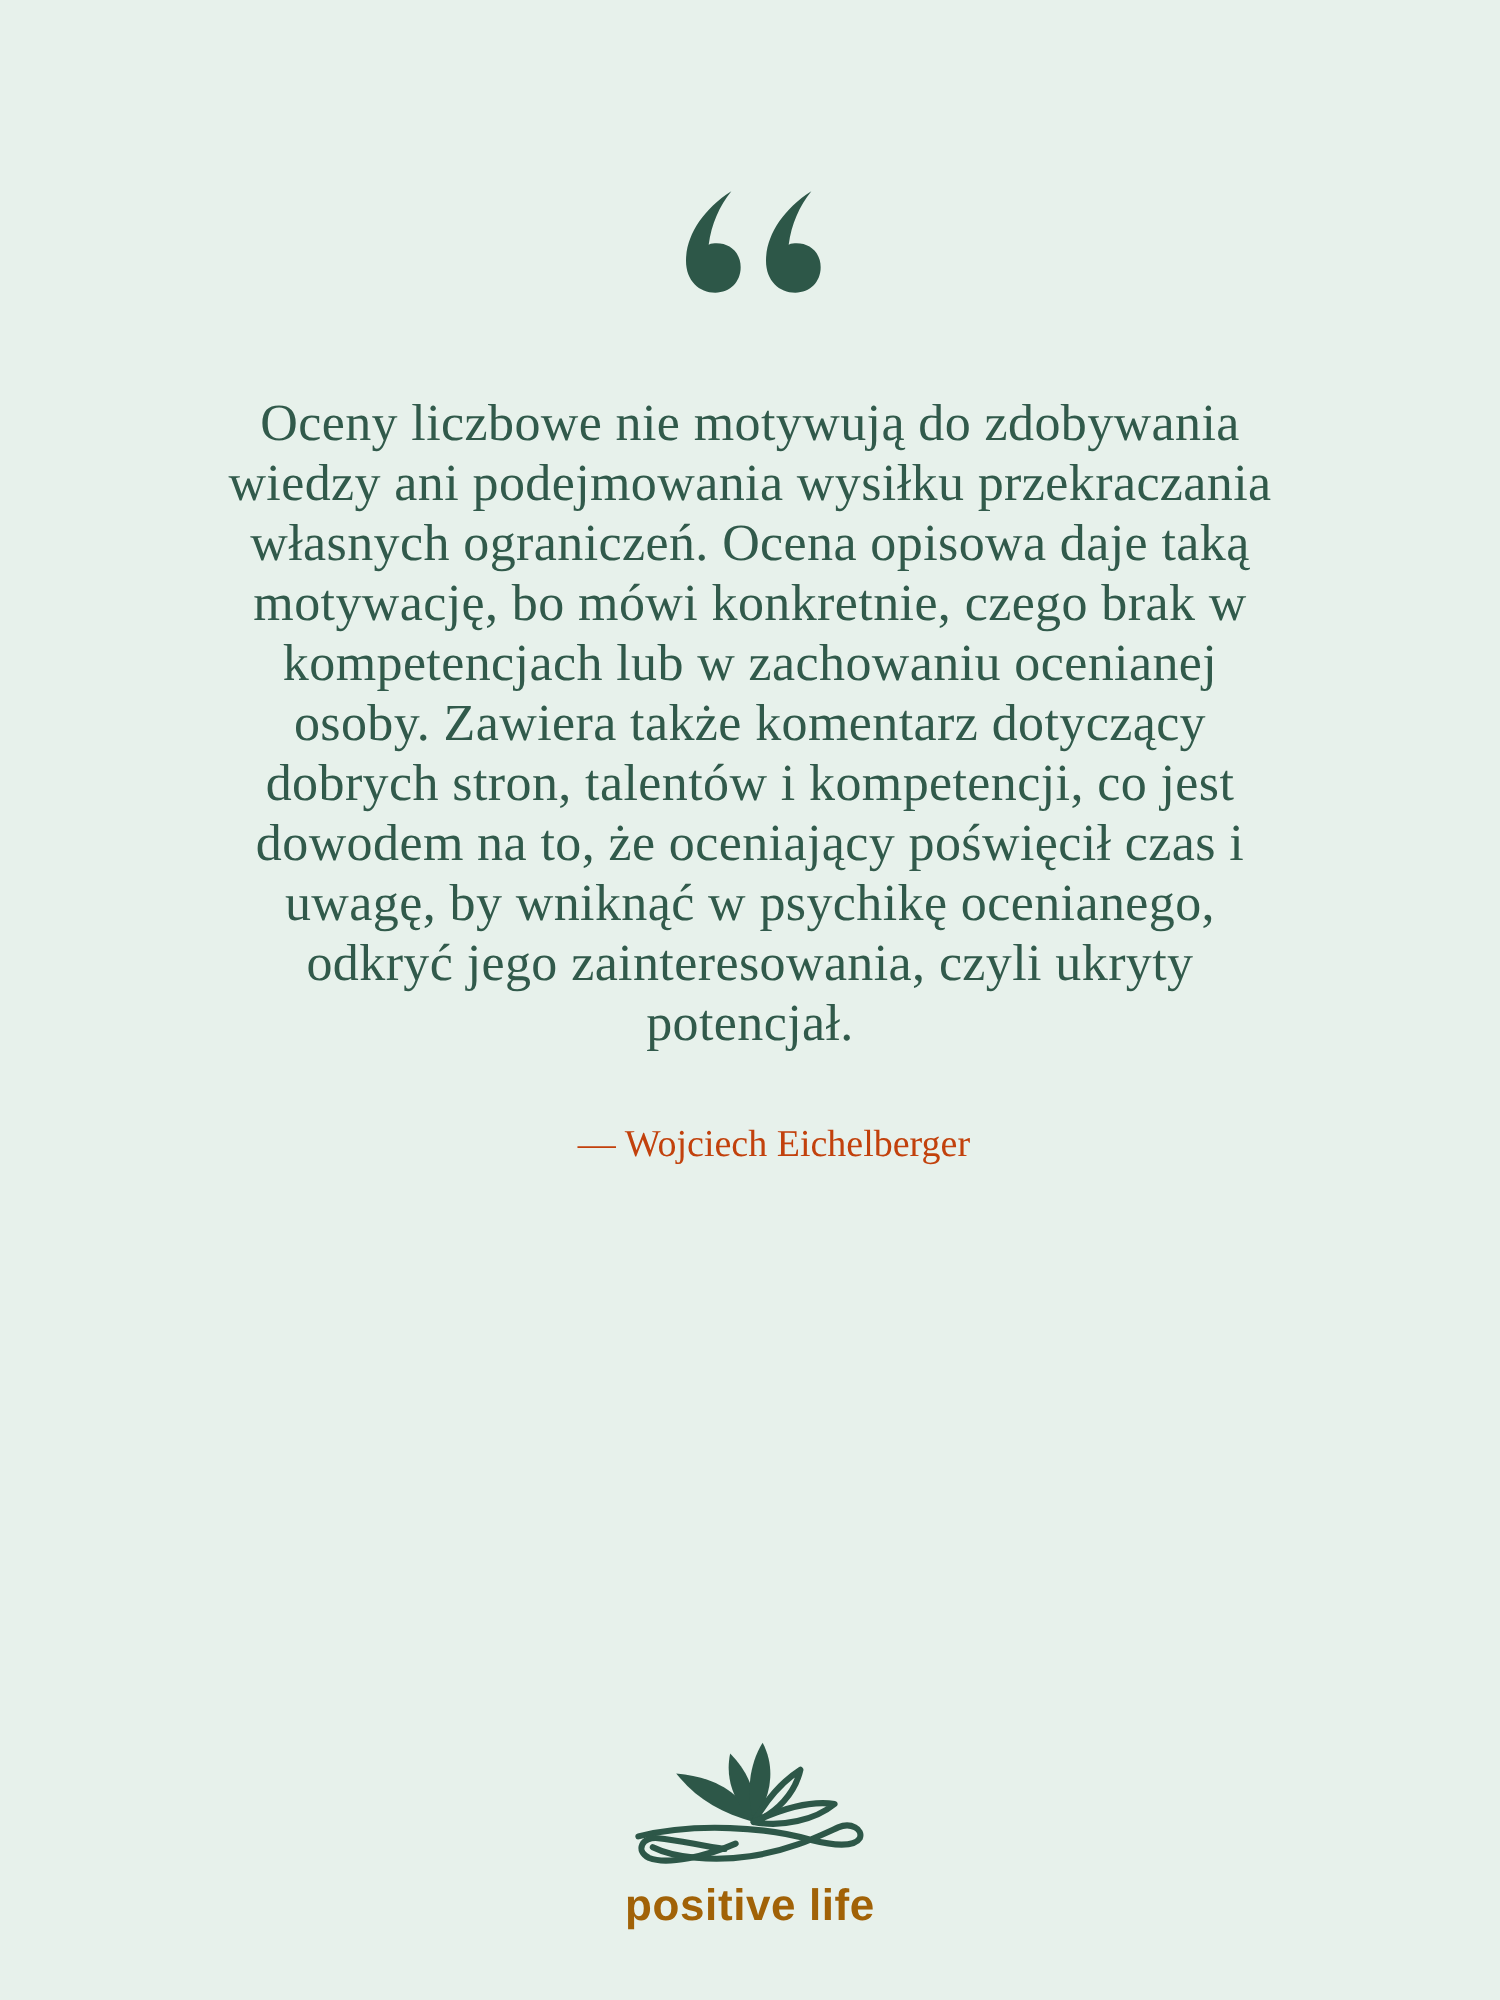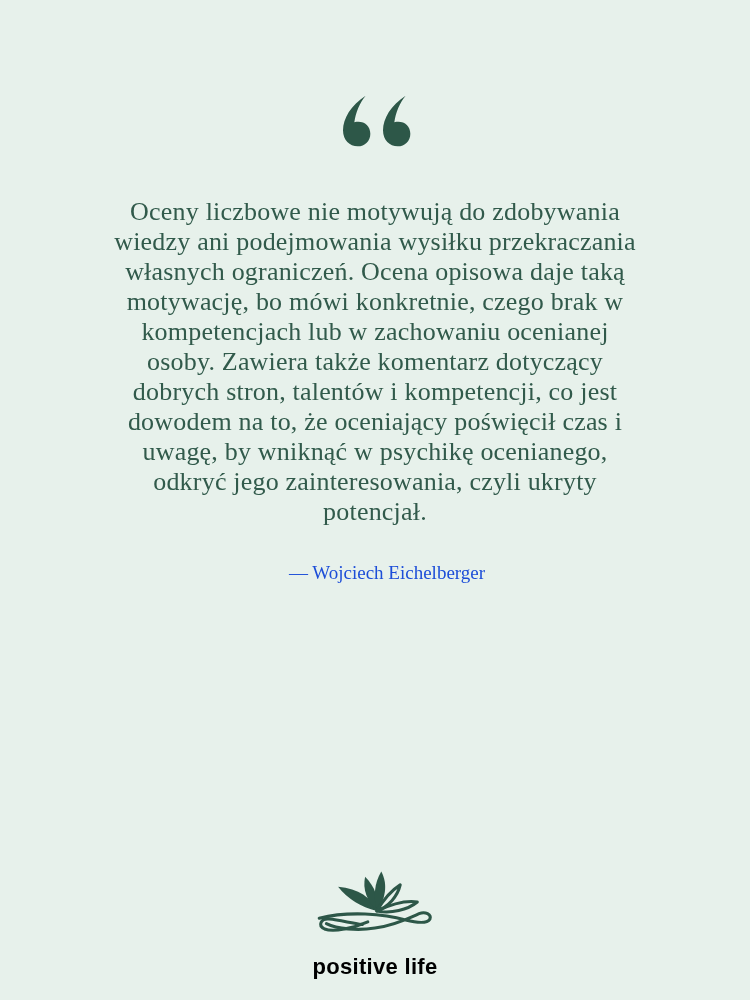--- a/index.html
+++ b/index.html
@@ -39,38 +39,38 @@
     white-space: pre-line;
     letter-spacing: 0.2px;
   }
   .attribution {
     position: absolute;
     top: 562px;
     left: 0;
     right: 0;
     text-align: center;
     font-size: 19px;
-    color: #1d4ed8;
+    color: #c2410c;
     padding-left: 24px;
   }
   .brand {
     position: absolute;
     top: 866px;
     left: 0;
     right: 0;
     display: flex;
     flex-direction: column;
     align-items: center;
   }
   .brand-name {
-    margin-top: 16px;
+    margin-top: 2px;
     font-family: "Liberation Sans", "DejaVu Sans", sans-serif;
     font-weight: bold;
     font-size: 22px;
-    color: #000000;
+    color: #a16207;
     letter-spacing: 0.3px;
   }
 </style>
 </head>
 <body>
 
 <div class="canvas">
 
   <div class="quote-mark">
     <svg width="80" height="62" viewBox="0 0 120 80" aria-hidden="true">

